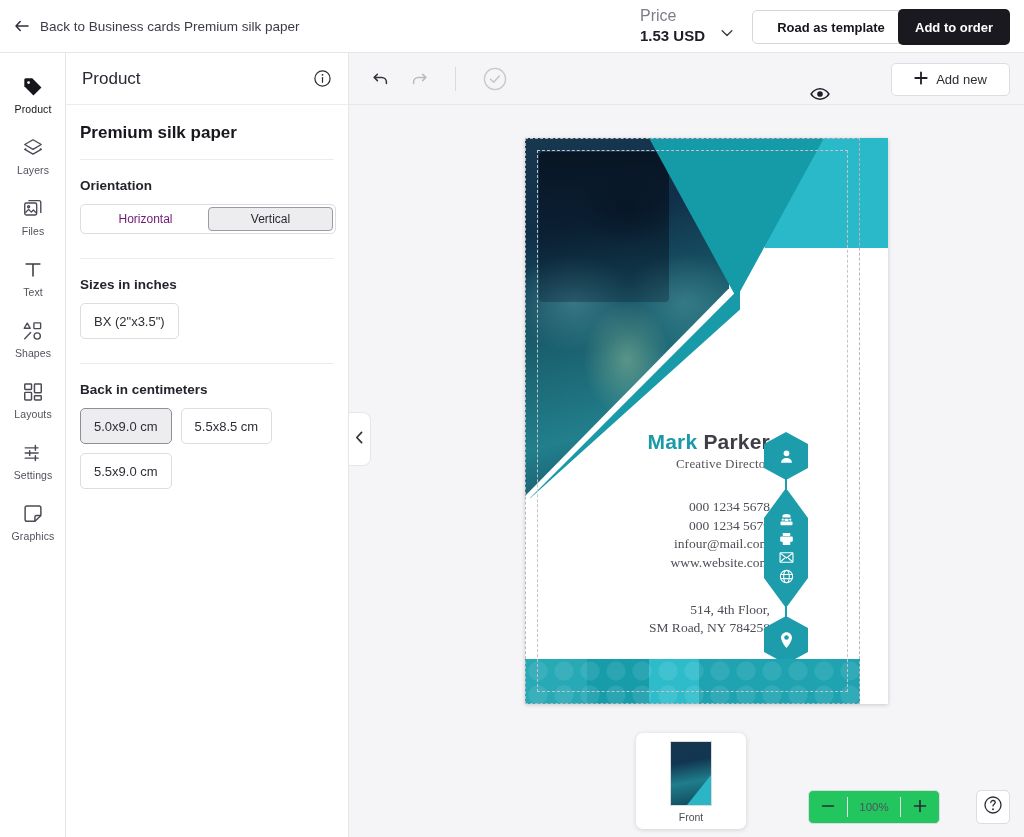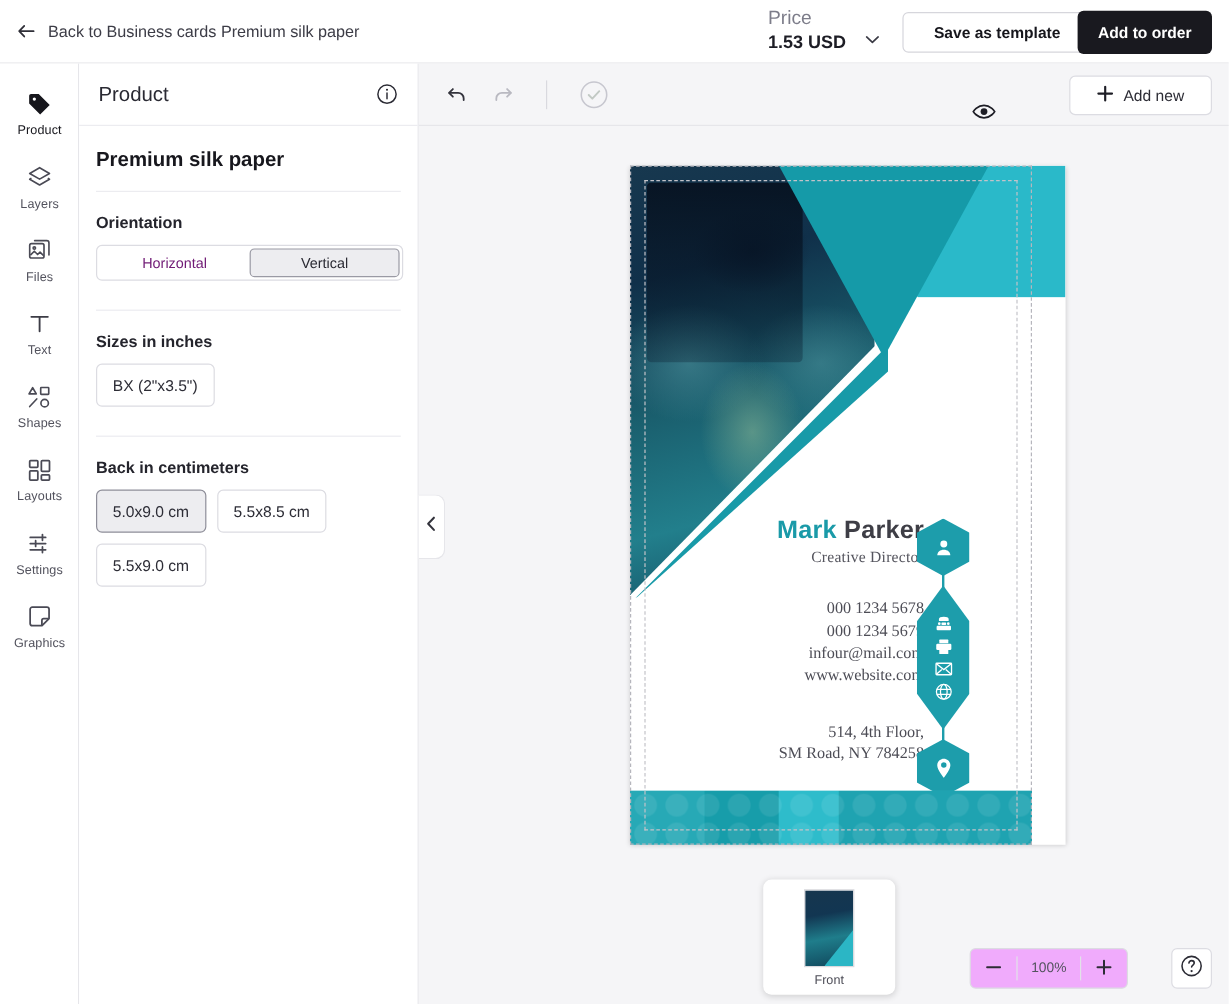--- a/index.html
+++ b/index.html
@@ -280,21 +280,21 @@
     position: absolute; right: 0; top: 0; width: 20px; height: 20px;
     background: #2bb6c5; clip-path: polygon(0 0, 100% 0, 100% 100%);
   }
   .tb-line { position: absolute; background: #9aa0a6; height: 1px; }
   .tb-band { position: absolute; left: 0; bottom: 0; width: 100%; height: 7px; background: #2bb6c5; }
   .tb-hex { position: absolute; right: 5px; background: #1d9dab; width: 5px; }
 
   
   .zoomctl {
     position: absolute; right: 84px; bottom: 13px;
-    height: 34px; background: #f0abfc; border: 1px solid #dcdce2; border-radius: 5px;
+    height: 34px; background: #22c55e; border: 1px solid #dcdce2; border-radius: 5px;
     display: flex; align-items: center;
   }
   .zbtn {
     width: 38px; height: 100%; display: flex; align-items: center; justify-content: center;
     cursor: pointer; background: none; border: none; font-family: inherit;
   }
   .zdiv { width: 1px; height: 20px; background: #e2e2e8; }
   .zval { width: 52px; text-align: center; font-size: 11.5px; color: #53535e; }
   .helpbtn {
     position: absolute; right: 14px; bottom: 13px;
@@ -323,21 +323,21 @@
         <span class="price-label">Price</span>
         <span class="price-value">1.53 USD</span>
       </div>
       <span class="price-chev">
         <svg width="16" height="16" viewBox="0 0 16 16">
             <path d="M3.2 5.8 8 10.4l4.8-4.6" fill="none" stroke="#3a3a44" stroke-width="1.4" stroke-linecap="round" stroke-linejoin="round"></path>
           </svg>
       </span>
     </div>
 
-    <button class="btn-save">Save as template</button>
+    <button class="btn-save">Road as template</button>
     <button class="btn-add">Add to order</button>
   </div>
 
   <div class="rail">
 
     <div class="rail-item active">
       <span class="rail-ico">
         <svg width="22" height="22" viewBox="0 0 24 24">
             <path d="M2.5 11.2V4.2c0-.9.8-1.7 1.7-1.7h7l10 10-8.7 8.7-10-10z" fill="#16161c"></path>
             <circle cx="7.2" cy="7.2" r="1.5" fill="#fff"></circle>

